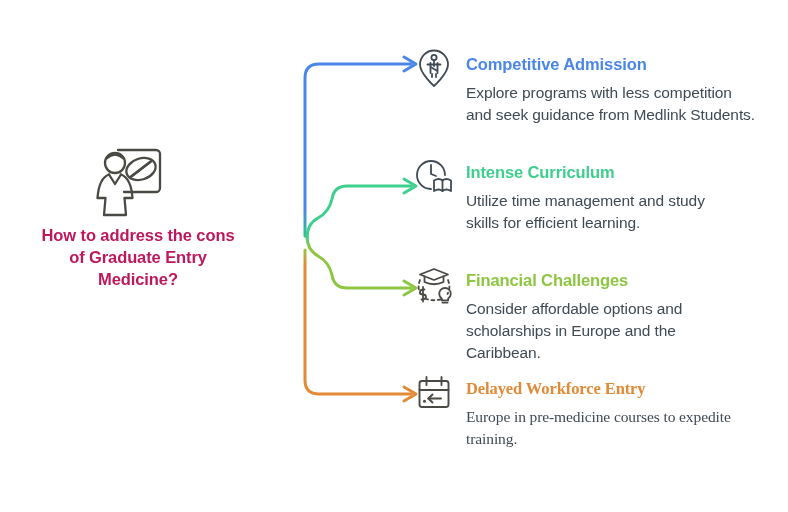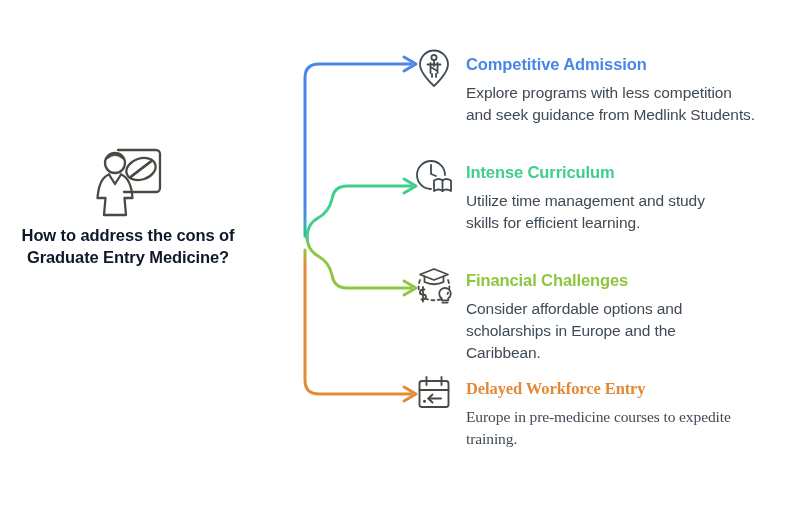--- a/index.html
+++ b/index.html
@@ -33,23 +33,24 @@
   }
   #root-icon-wrap {
     height: 92px;
     display: flex;
     align-items: center;
     justify-content: center;
   }
   #root-label {
     font-size: 16.5px;
     font-weight: bold;
-    color: #0f172a;
+    color: #be185d;
     line-height: 1.32;
     letter-spacing: -0.1px;
+    margin-left: 20px;
   }
 
   
   #connectors {
     position: absolute;
     left: 0;
     top: 0;
     width: 788px;
     height: 512px;
     pointer-events: none;

